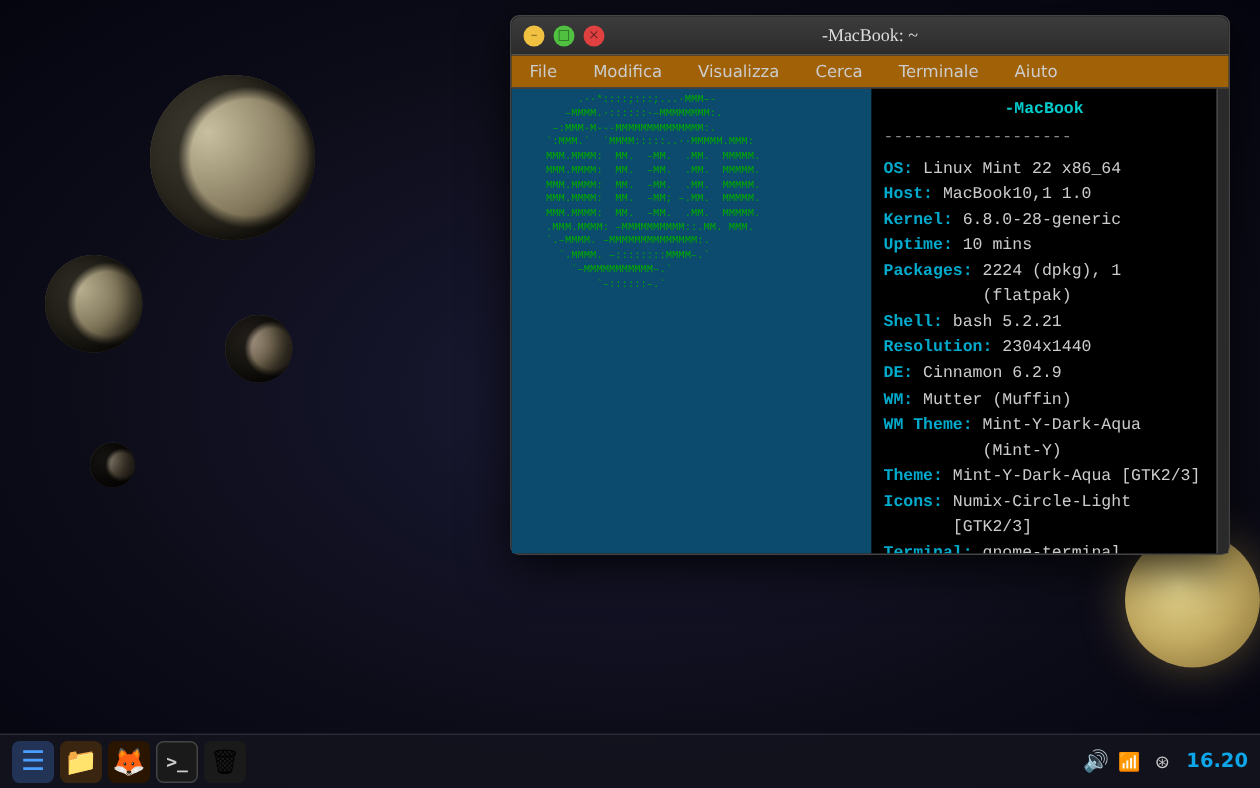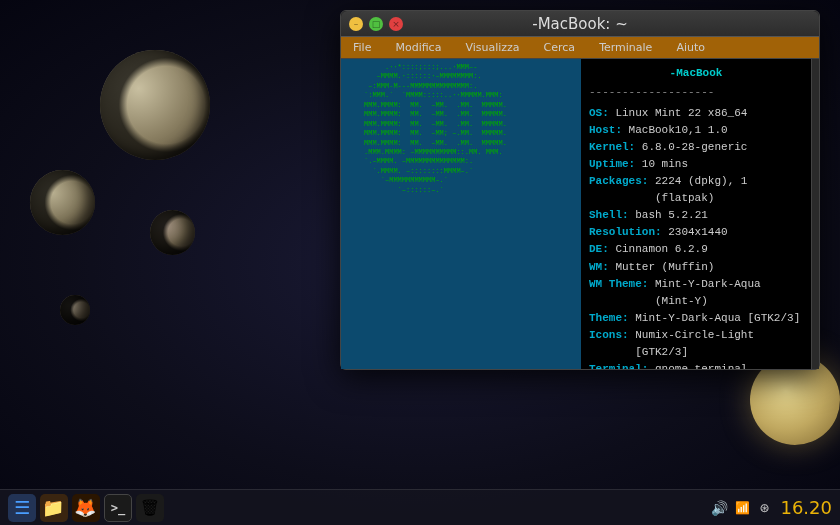--- a/index.html
+++ b/index.html
@@ -133,22 +133,23 @@
       padding: 0 8px;
       position: relative;
       border-bottom: 1px solid #555;
     }
 
     .titlebar-title {
       position: absolute;
       left: 50%;
       transform: translateX(-50%);
       color: #ddd;
-      font-size: 15px;
+      font-size: 12px;
       white-space: nowrap;
+      font-family: Liberation Serif, serif;
     }
 
     .titlebar-buttons {
       display: flex;
       gap: 6px;
       align-items: center;
     }
 
     .tb-btn {
       width: 14px;
@@ -452,15 +453,15 @@
   <div class="taskbar-center">
     
   </div>
 
   <div class="taskbar-right">
     <div class="sys-tray">
       <span class="tray-icon">🔊</span>
       <span class="tray-icon" style="font-size:12px;">📶</span>
       <span class="tray-icon" style="font-size:12px;">⊛</span>
     </div>
-    <span class="taskbar-right-item" style="font-size:18px;color:#eab308;font-weight:normal;">16.20</span>
+    <span class="taskbar-right-item" style="font-size:13px;color:#0ea5e9;font-weight:bold;">16.20</span>
   </div>
 </div>
 
 </body></html>

